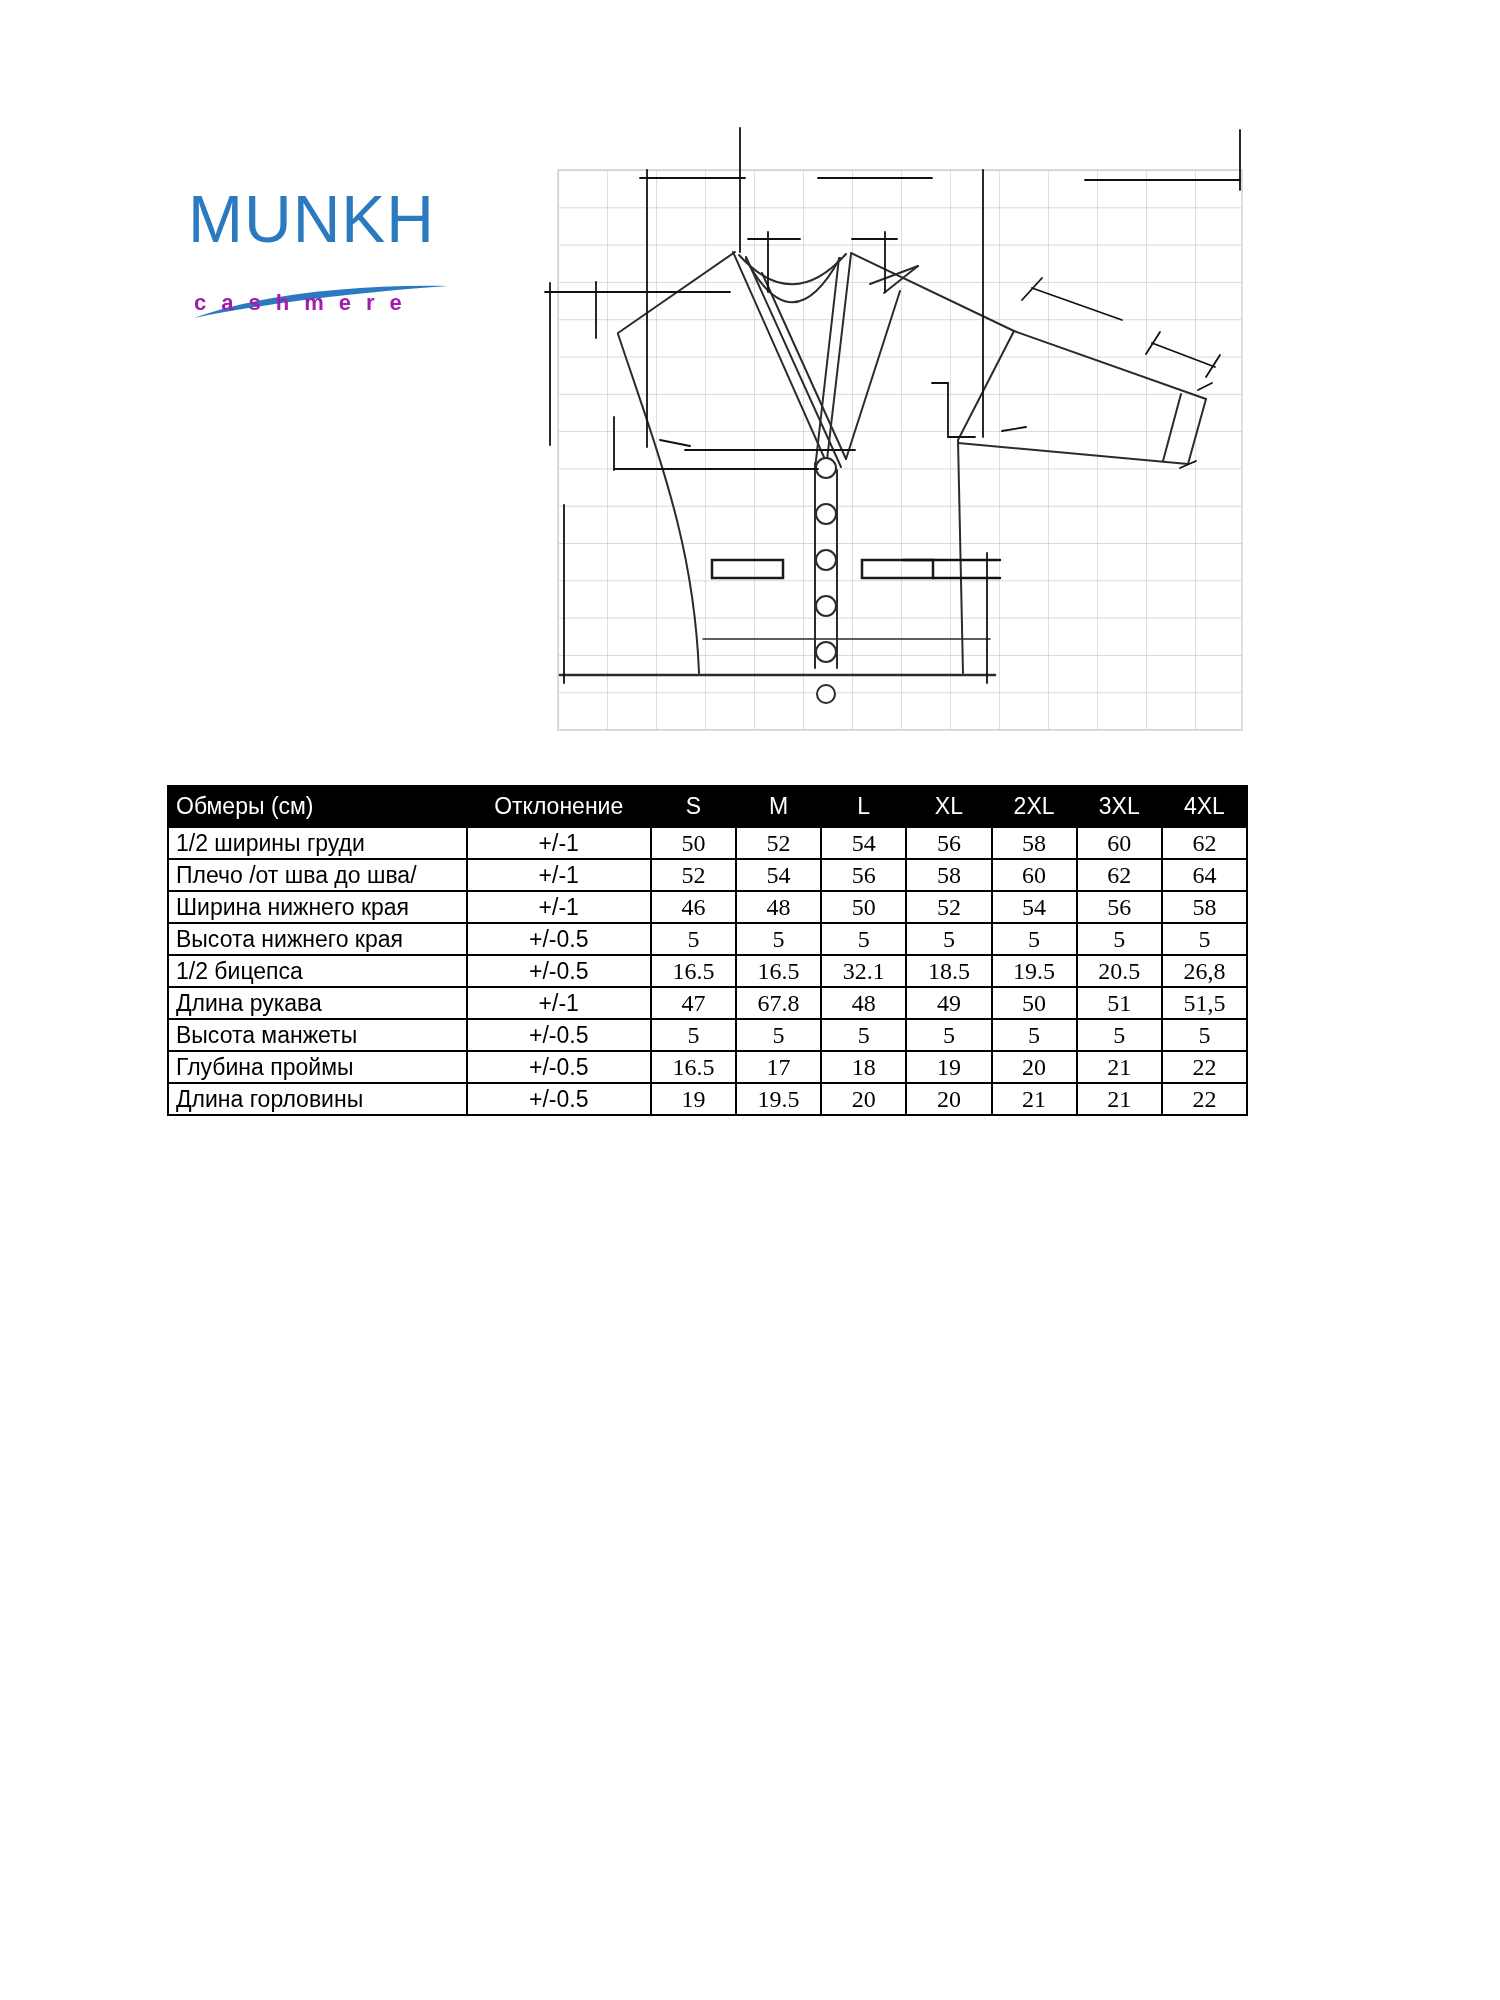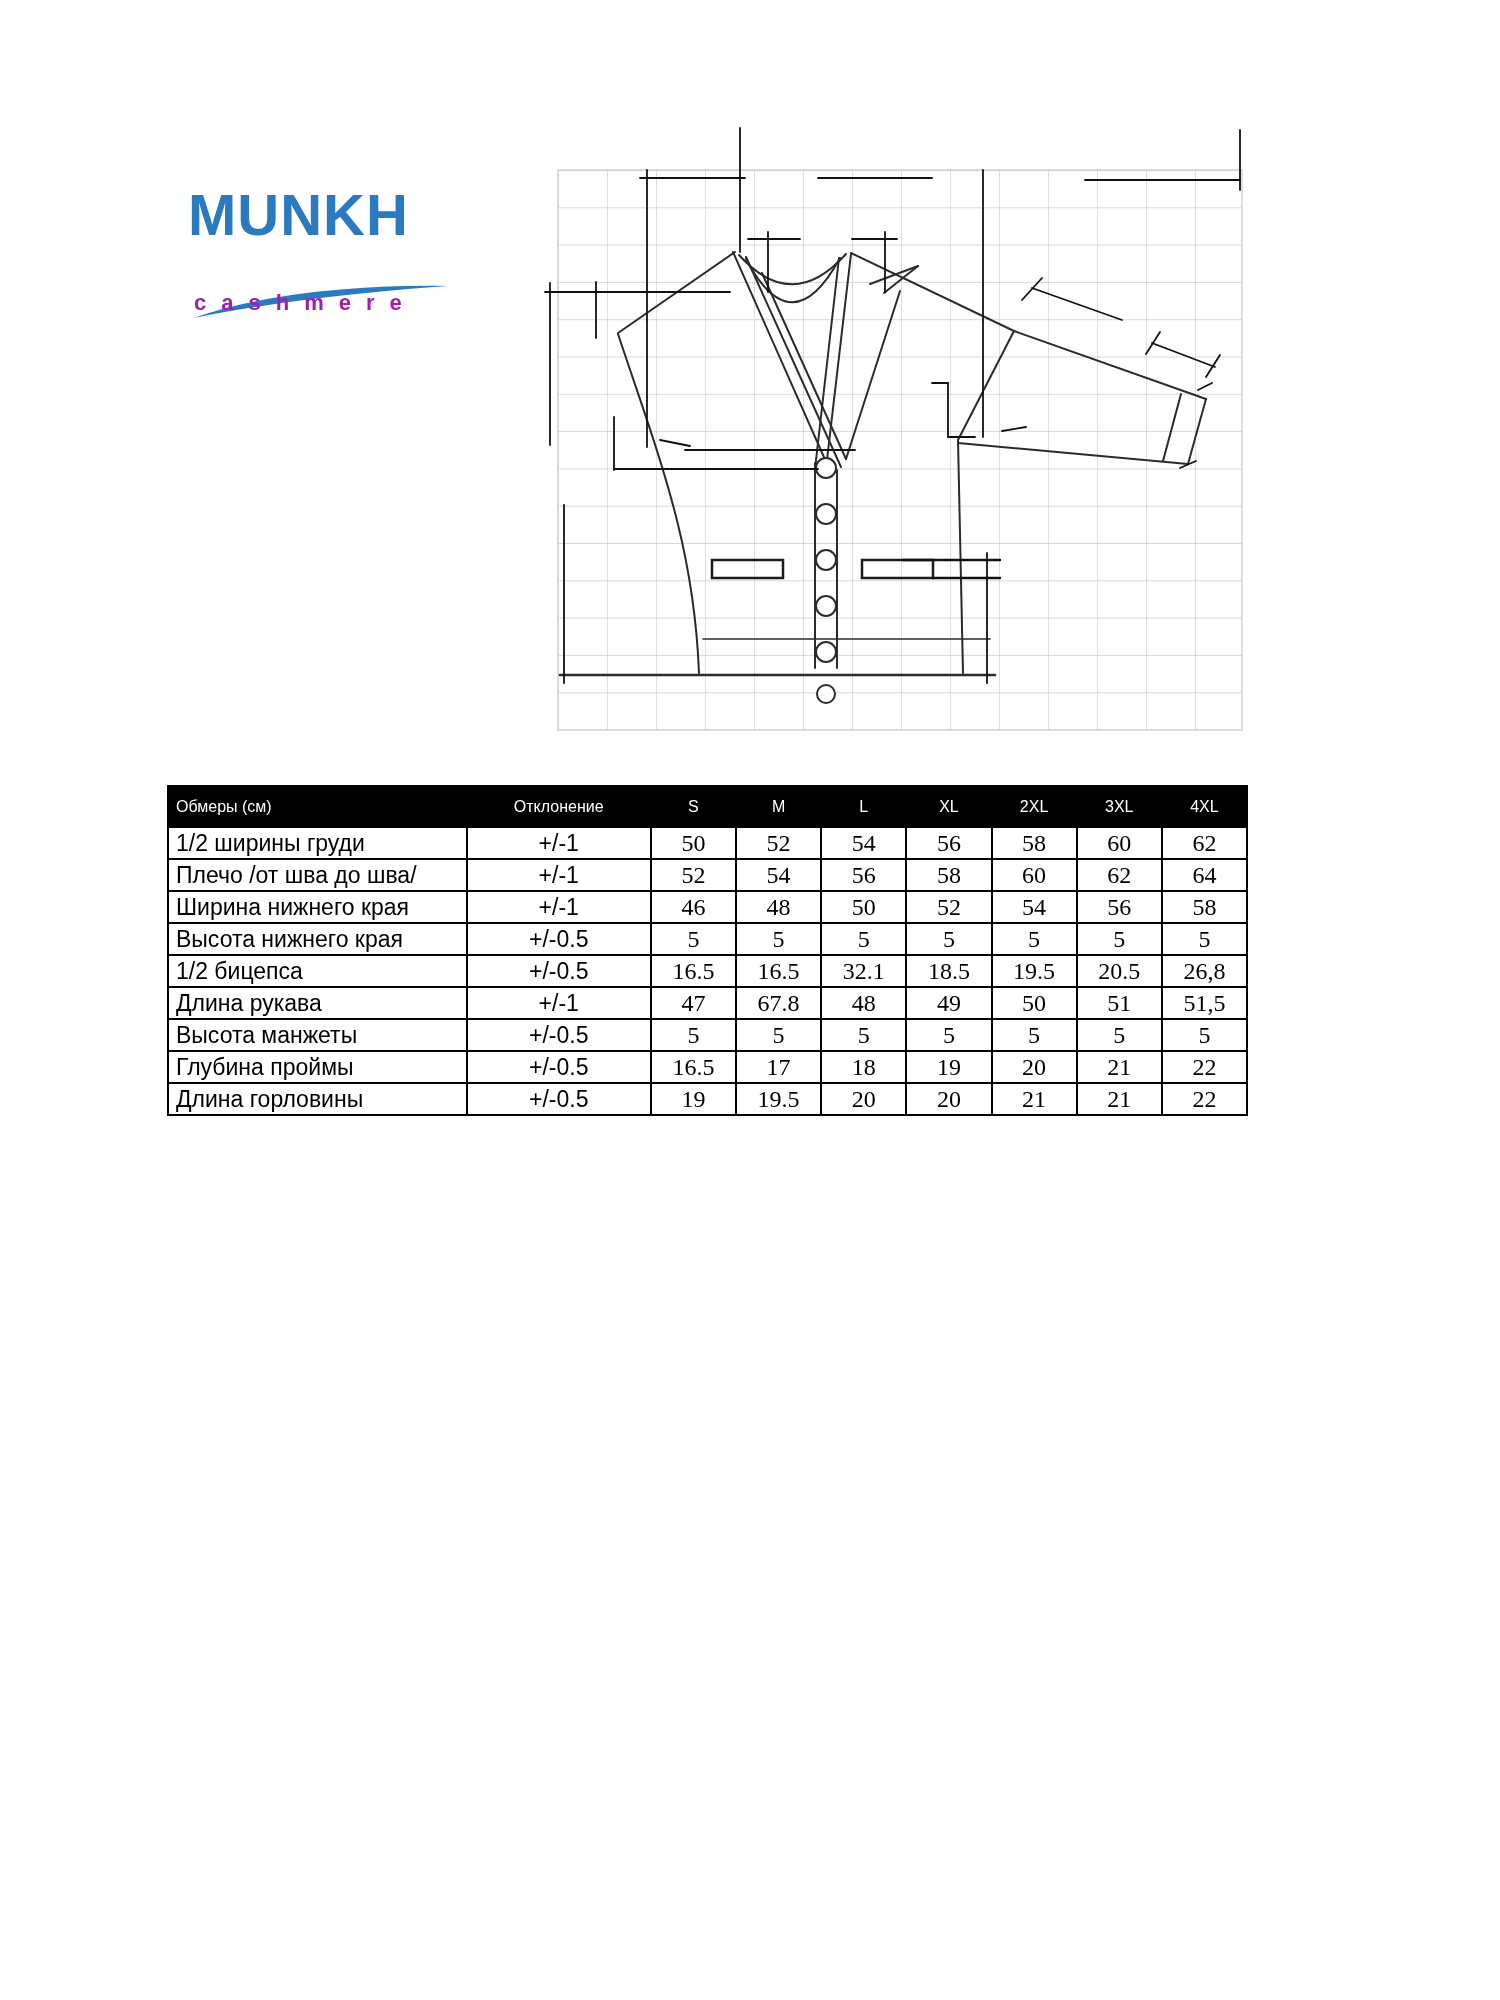--- a/index.html
+++ b/index.html
@@ -1,31 +1,31 @@
 <!DOCTYPE html>
 <html><head>
 <meta charset="utf-8">
 <style>
   * { margin:0; padding:0; box-sizing:border-box; }
   html,body { width:1500px; height:2000px; background:#ffffff; font-family:"Liberation Sans", sans-serif; position:relative; }
 
   
   .logo { position:absolute; left:188px; top:186px; width:280px; color:#2b7abf; }
-  .logo-brand { font-size:58px; font-weight:700; letter-spacing:1px; color:#2b7abf; line-height:1; }
+  .logo-brand { font-size:66px; font-weight:400; letter-spacing:1px; color:#2b7abf; line-height:1; }
   .logo-swoosh { position:absolute; left:2px; top:92px; }
   .logo-sub { position:absolute; left:6px; top:104px; font-size:22px; font-weight:bold; letter-spacing:15px; color:#a21caf; white-space:nowrap; }
 
   
   .drawing { position:absolute; left:0; top:0; width:1300px; height:760px; }
 
   
   .size-table-wrap { position:absolute; left:167px; top:785px; width:1081px; }
   table.size-table { border-collapse:collapse; width:1081px; table-layout:fixed; }
   table.size-table th, table.size-table td { border:2px solid #000; overflow:hidden; white-space:nowrap; }
-  table.size-table th { background:#000; color:#fff; font-weight:400; font-size:16px; height:41px; }
+  table.size-table th { background:#000; color:#fff; font-weight:400; font-size:23px; height:41px; }
   th.c-measure, td.c-measure { width:298px; text-align:left; padding-left:7px; }
   th.c-dev, td.c-dev { width:184px; text-align:center; }
   th.c-size, td.c-size { width:85px; text-align:center; }
   td { height:32px; font-size:23px; }
   td.c-measure { font-family:"Liberation Sans", sans-serif; }
   td.c-dev { font-family:"Liberation Sans", sans-serif; }
   td.c-size { font-family:"Liberation Serif", serif; font-size:24px; }
 </style>
 </head>
 <body>

